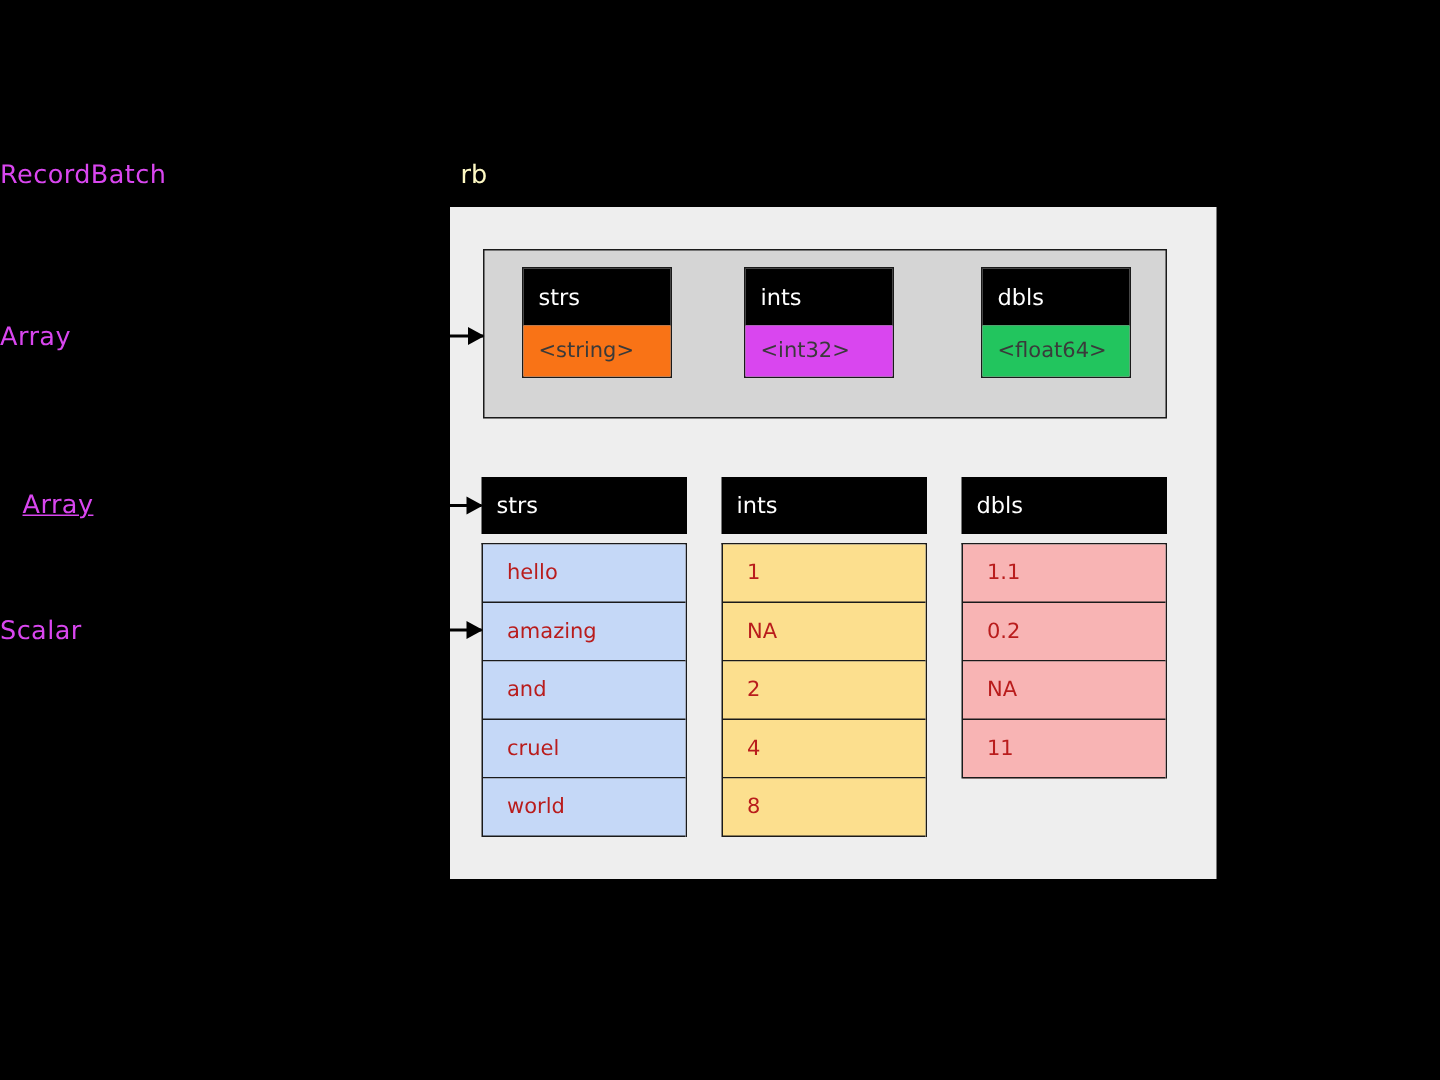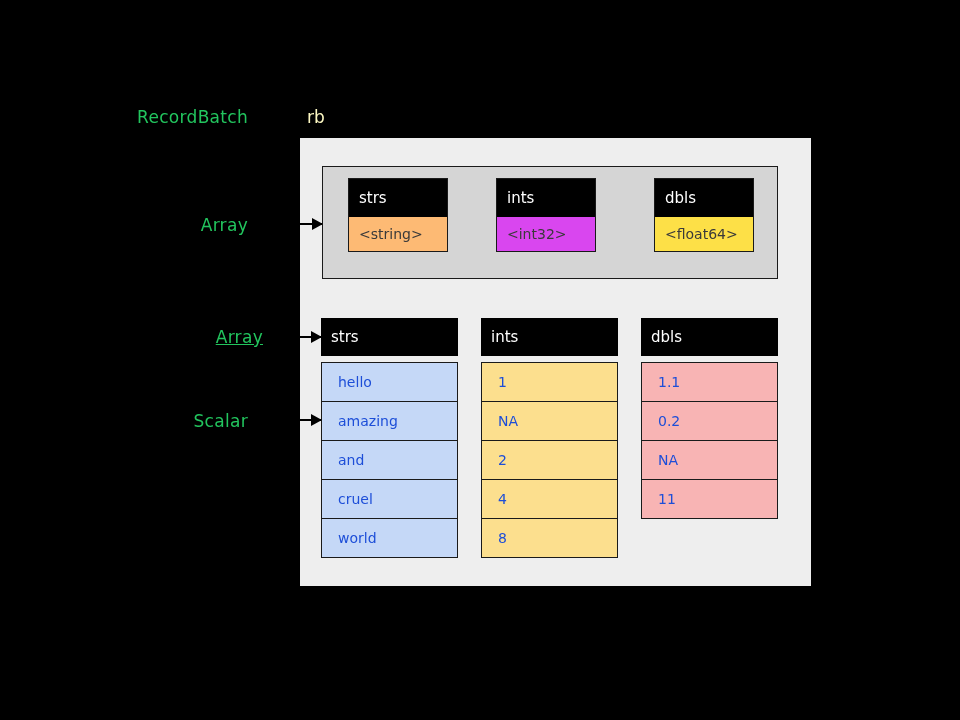--- a/index.html
+++ b/index.html
@@ -6,25 +6,25 @@
   body{
     width:960px;height:720px;background:#000000;overflow:hidden;
     font-family:"DejaVu Sans","Liberation Sans",sans-serif;
     position:relative;
   }
   .stage{position:absolute;left:0;top:0;width:960px;height:720px;}
 
   
   .side-label{
     position:absolute;
-    color:#22c55e;
+    color:#d946ef;
     font-size:17px;
     letter-spacing:.3px;
     white-space:nowrap;
-    text-align:right;
+    text-align:left;
     font-family:"DejaVu Sans","Liberation Sans",sans-serif;
   }
   #lbl-recordbatch{left:0;top:107px;width:248px;}
   #lbl-schema{left:0;top:215px;width:248px;}
   #lbl-array{left:15px;top:327px;width:248px;text-decoration:underline;}
   #lbl-scalar{left:0;top:411px;width:248px;}
 
   
   .arrow{position:absolute;height:2px;background:#000;}
   .arrow::after{
@@ -69,43 +69,43 @@
     padding-left:10px;box-sizing:border-box;
   }
   .schema-card .typ{
     font-size:14px;color:#3a3a3a;
     height:34px;line-height:34px;
     padding-left:10px;box-sizing:border-box;
   }
   #schema-card-0{left:348px;}
   #schema-card-1{left:496px;}
   #schema-card-2{left:654px;}
-  #schema-card-0 .typ{background:#fdba74;}
+  #schema-card-0 .typ{background:#f97316;}
   #schema-card-1 .typ{background:#d946ef;}
-  #schema-card-2 .typ{background:#fde047;}
+  #schema-card-2 .typ{background:#22c55e;}
 
   
   .array-col{position:absolute;top:318px;width:137px;}
   #array-col-0{left:321px;}
   #array-col-1{left:481px;}
   #array-col-2{left:641px;}
   .array-col .col-hdr{
     background:#000;color:#ffffff;
     font-size:15px;height:38px;line-height:38px;
     padding-left:10px;box-sizing:border-box;
   }
   .array-col .cells{
     margin-top:6px;
     border:1px solid #1a1a1a;
     border-bottom:none;
     box-sizing:border-box;
   }
   .array-col .cell{
     height:39px;line-height:39px;
-    font-size:14px;color:#1d4ed8;
+    font-size:14px;color:#b91c1c;
     padding-left:16px;box-sizing:border-box;
     border-bottom:1px solid #1a1a1a;
   }
   #array-col-0 .cell{background:#c5d8f7;}
   #array-col-1 .cell{background:#fcdf8e;}
   #array-col-2 .cell{background:#f8b4b4;}
 </style>
 </head>
 <body>
 

